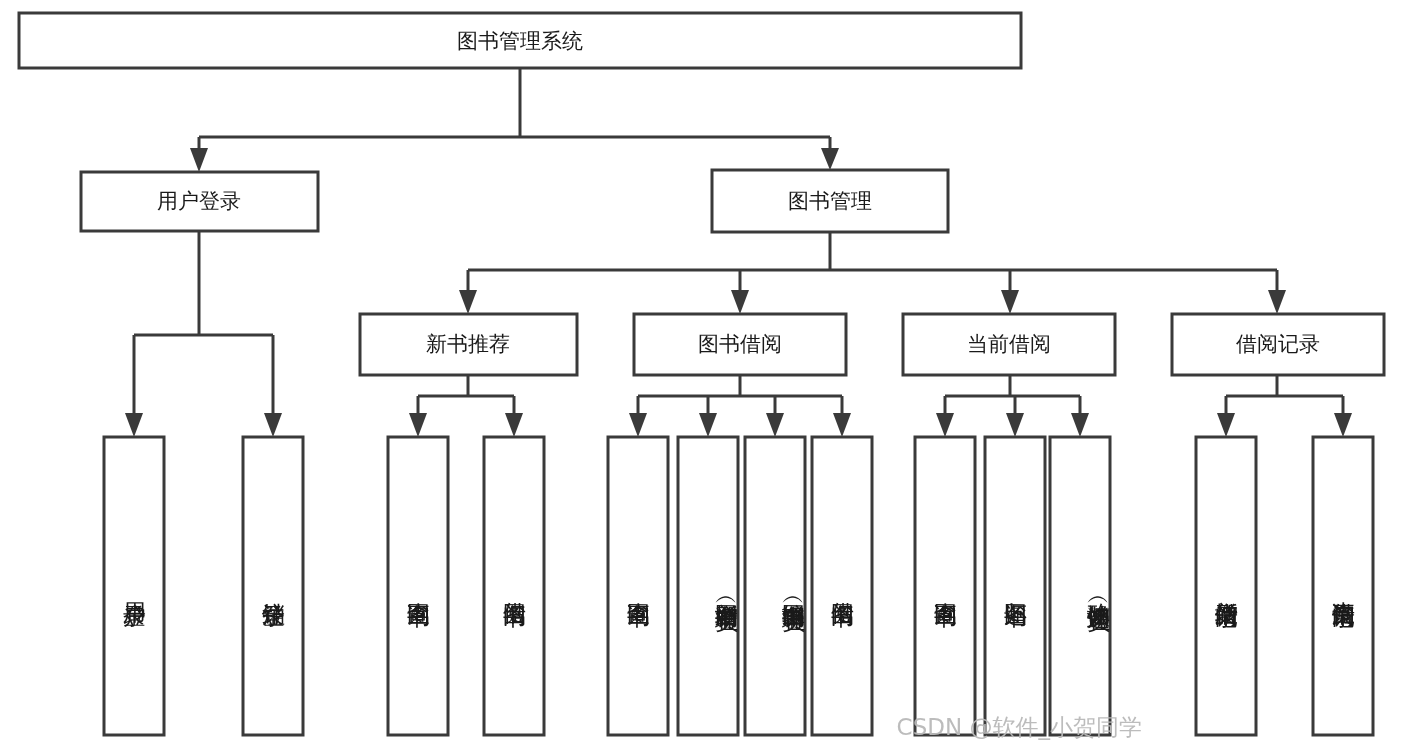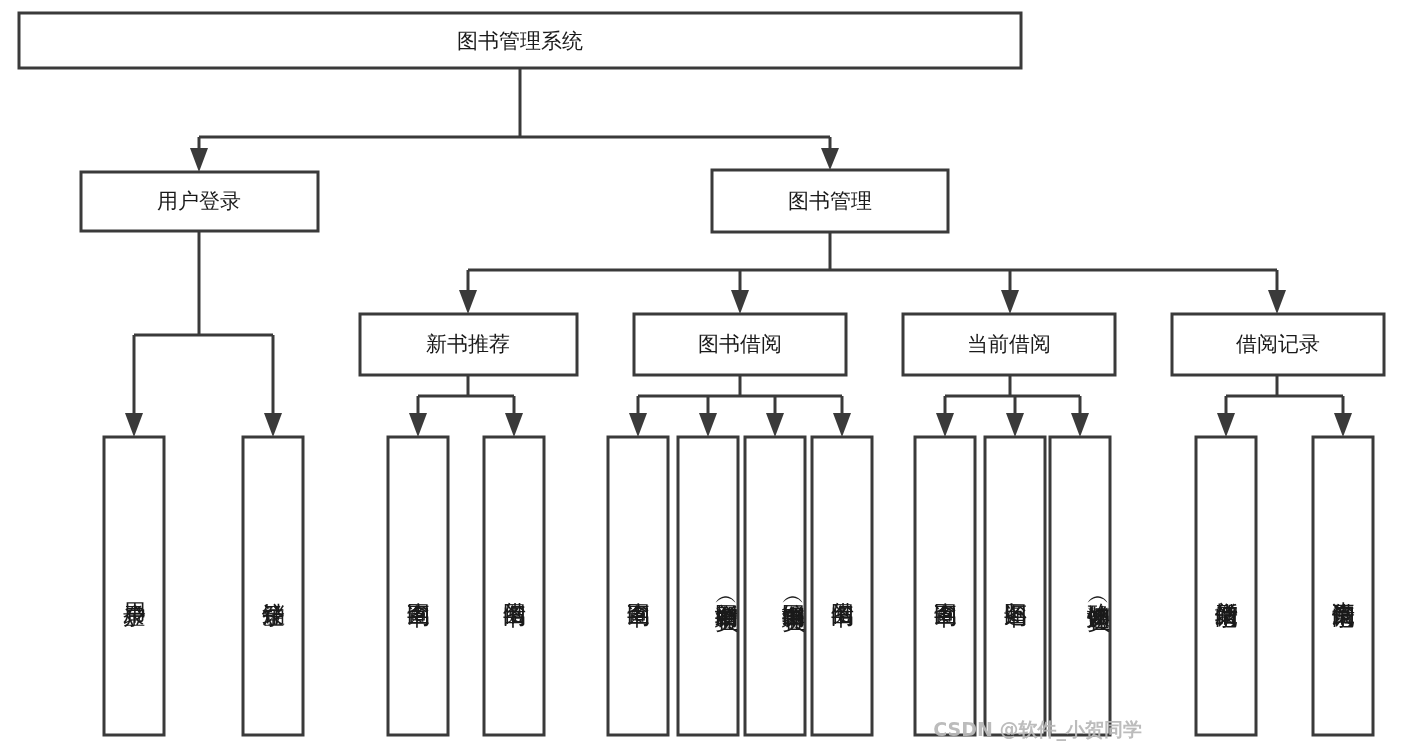--- a/index.html
+++ b/index.html
@@ -59,25 +59,24 @@
     letter-spacing: 1px;
     text-align: center;
     white-space: nowrap;
     pointer-events: none;
   }
   #watermark {
     position: absolute;
     right: 8px;
     bottom: 4px;
     font-family: "DejaVu Sans", "Liberation Sans", sans-serif;
-    font-size: 19px;
+    font-size: 23px;
     color: #b9b9b9;
     opacity: 0.95;
     white-space: nowrap;
-    font-weight: bold;
   }
 </style>
 </head>
 <body>
 
 <div id="diagram-root">
 
   <svg id="flow-svg" viewBox="0 0 1405 747">
 
     <g>

